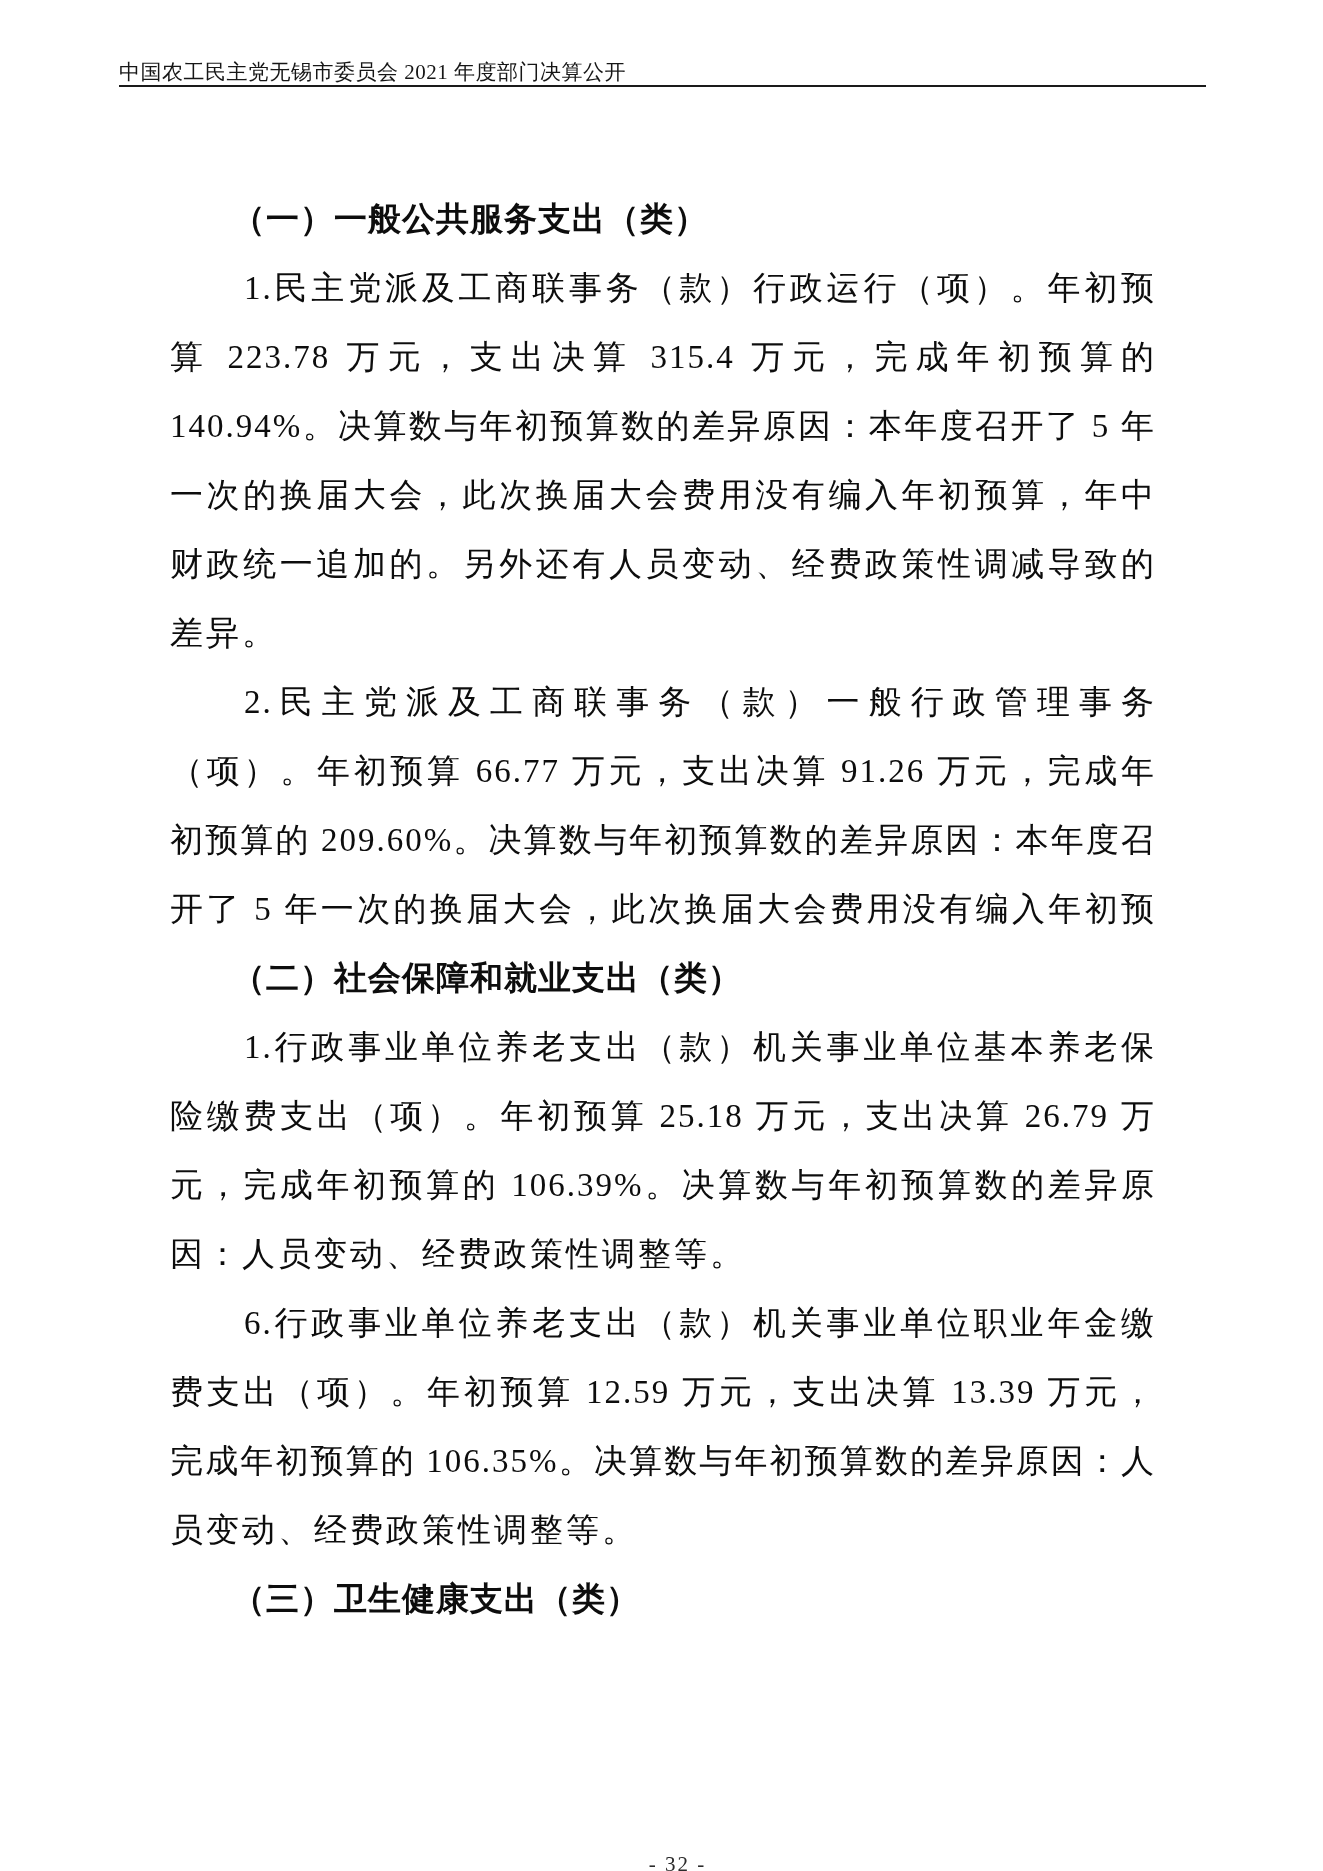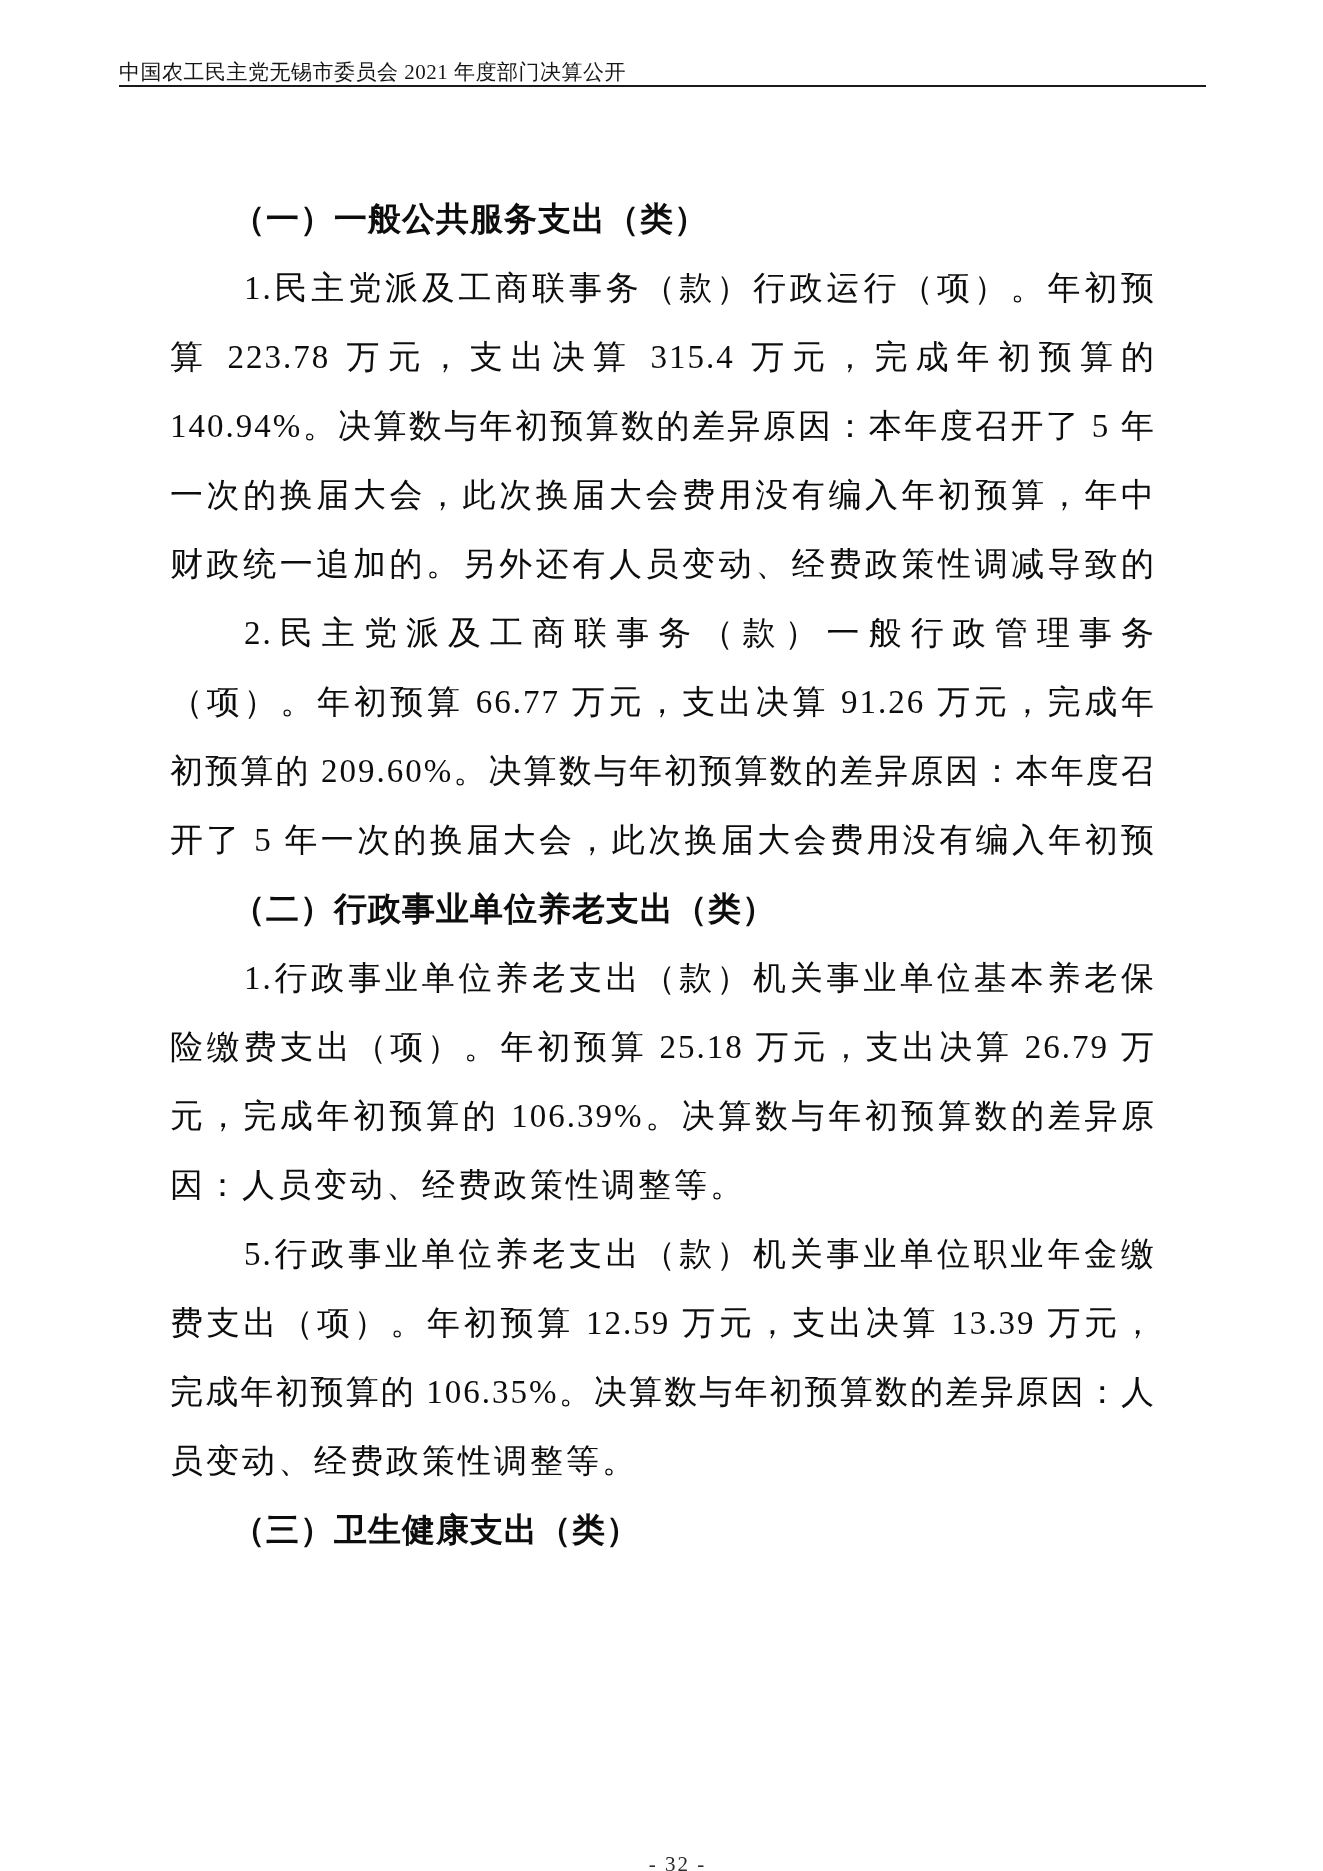--- a/index.html
+++ b/index.html
@@ -73,36 +73,37 @@
   <div class="header-rule"></div>
 
   <main class="body-block">
       <div class="heading">（一）一般公共服务支出（类）</div>
       <div class="paragraph">
         <div class="line first">1.民主党派及工商联事务（款）行政运行（项）。年初预</div>
         <div class="line">算 223.78 万元，支出决算 315.4 万元，完成年初预算的</div>
         <div class="line">140.94%。决算数与年初预算数的差异原因：本年度召开了 5 年</div>
         <div class="line">一次的换届大会，此次换届大会费用没有编入年初预算，年中</div>
         <div class="line">财政统一追加的。另外还有人员变动、经费政策性调减导致的</div>
+        <div class="line para-last">差异。</div>
       </div>
       <div class="paragraph">
         <div class="line first">2.民主党派及工商联事务（款）一般行政管理事务</div>
         <div class="line">（项）。年初预算 66.77 万元，支出决算 91.26 万元，完成年</div>
         <div class="line">初预算的 209.60%。决算数与年初预算数的差异原因：本年度召</div>
         <div class="line">开了 5 年一次的换届大会，此次换届大会费用没有编入年初预</div>
       </div>
-      <div class="heading">（二）行政事业单位养老支出（类）</div>
+      <div class="heading">（二）社会保障和就业支出（类）</div>
       <div class="paragraph">
         <div class="line first">1.行政事业单位养老支出（款）机关事业单位基本养老保</div>
         <div class="line">险缴费支出（项）。年初预算 25.18 万元，支出决算 26.79 万</div>
         <div class="line">元，完成年初预算的 106.39%。决算数与年初预算数的差异原</div>
         <div class="line para-last">因：人员变动、经费政策性调整等。</div>
       </div>
       <div class="paragraph">
-        <div class="line first">5.行政事业单位养老支出（款）机关事业单位职业年金缴</div>
+        <div class="line first">6.行政事业单位养老支出（款）机关事业单位职业年金缴</div>
         <div class="line">费支出（项）。年初预算 12.59 万元，支出决算 13.39 万元，</div>
         <div class="line">完成年初预算的 106.35%。决算数与年初预算数的差异原因：人</div>
         <div class="line para-last">员变动、经费政策性调整等。</div>
       </div>
       <div class="heading">（三）卫生健康支出（类）</div>
     </main>
 
   <div class="footer">- 32 -</div>
 </div>
 

